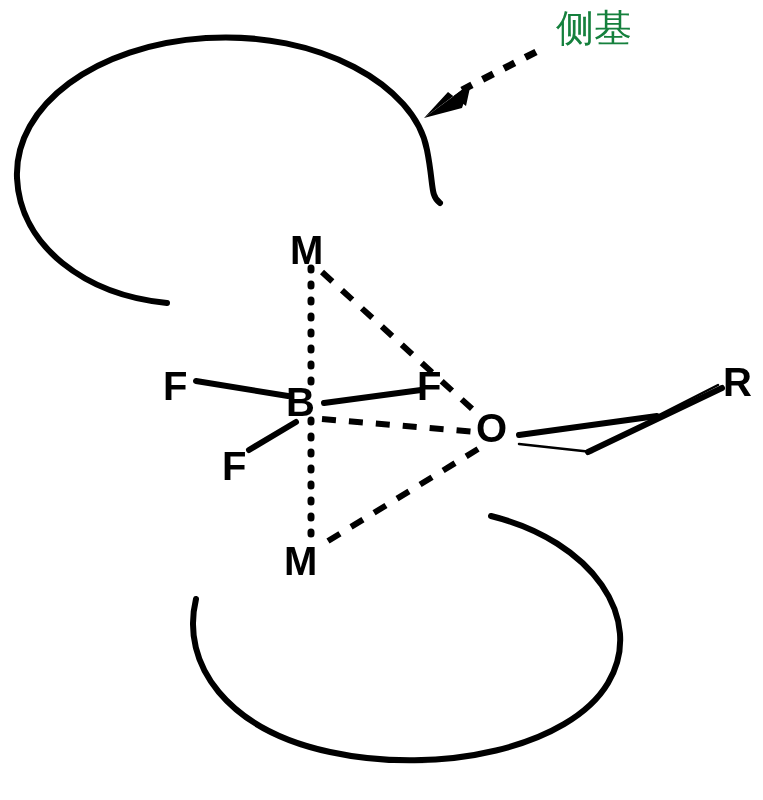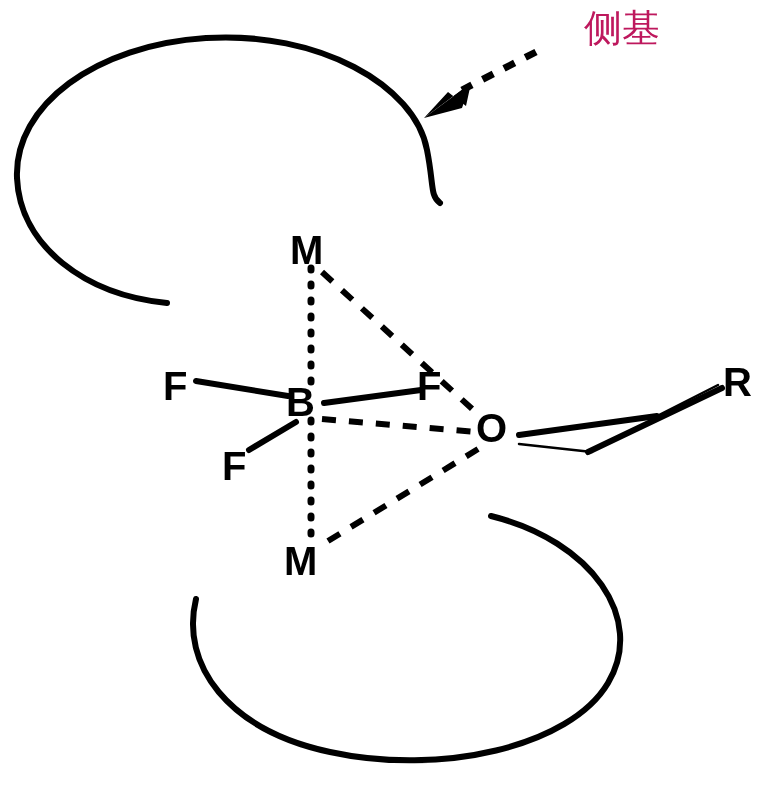--- a/index.html
+++ b/index.html
@@ -33,24 +33,23 @@
     color: #000000;
     white-space: nowrap;
     user-select: none;
   }
   .cjk-annotation {
     position: absolute;
     font-family: "DejaVu Sans", sans-serif;
     font-weight: normal;
     font-size: 38px;
     line-height: 40px;
-    color: #be185d;
+    color: #15803d;
     white-space: nowrap;
     user-select: none;
-    margin-left: 28px;
   }
 </style>
 </head>
 <body>
 
 <div id="figure">
 
   <svg viewBox="0 0 763 800" xmlns="http://www.w3.org/2000/svg">
 
     <path d="M 167 303

